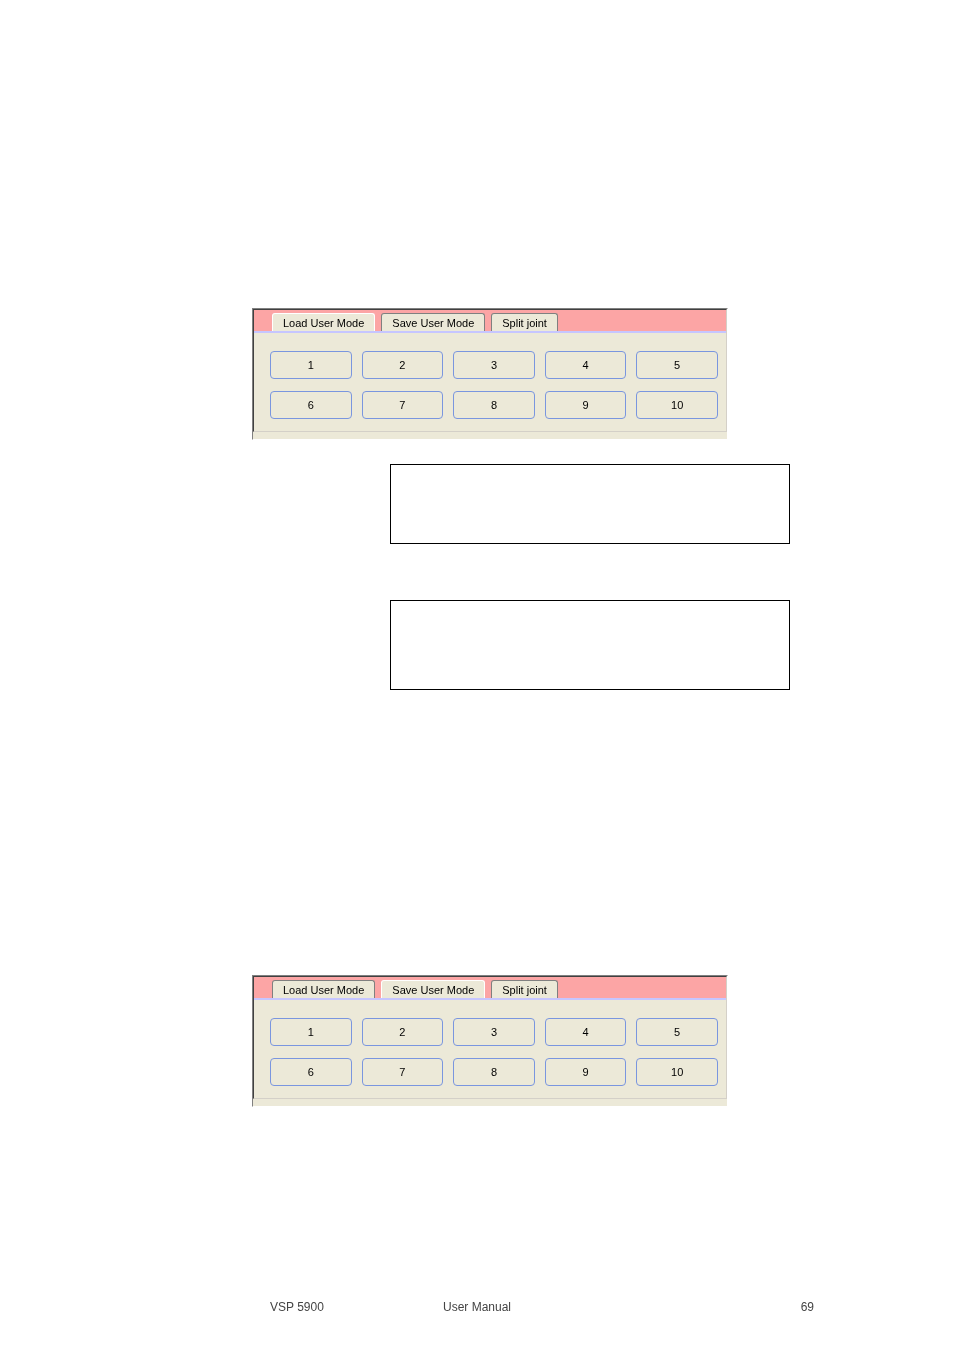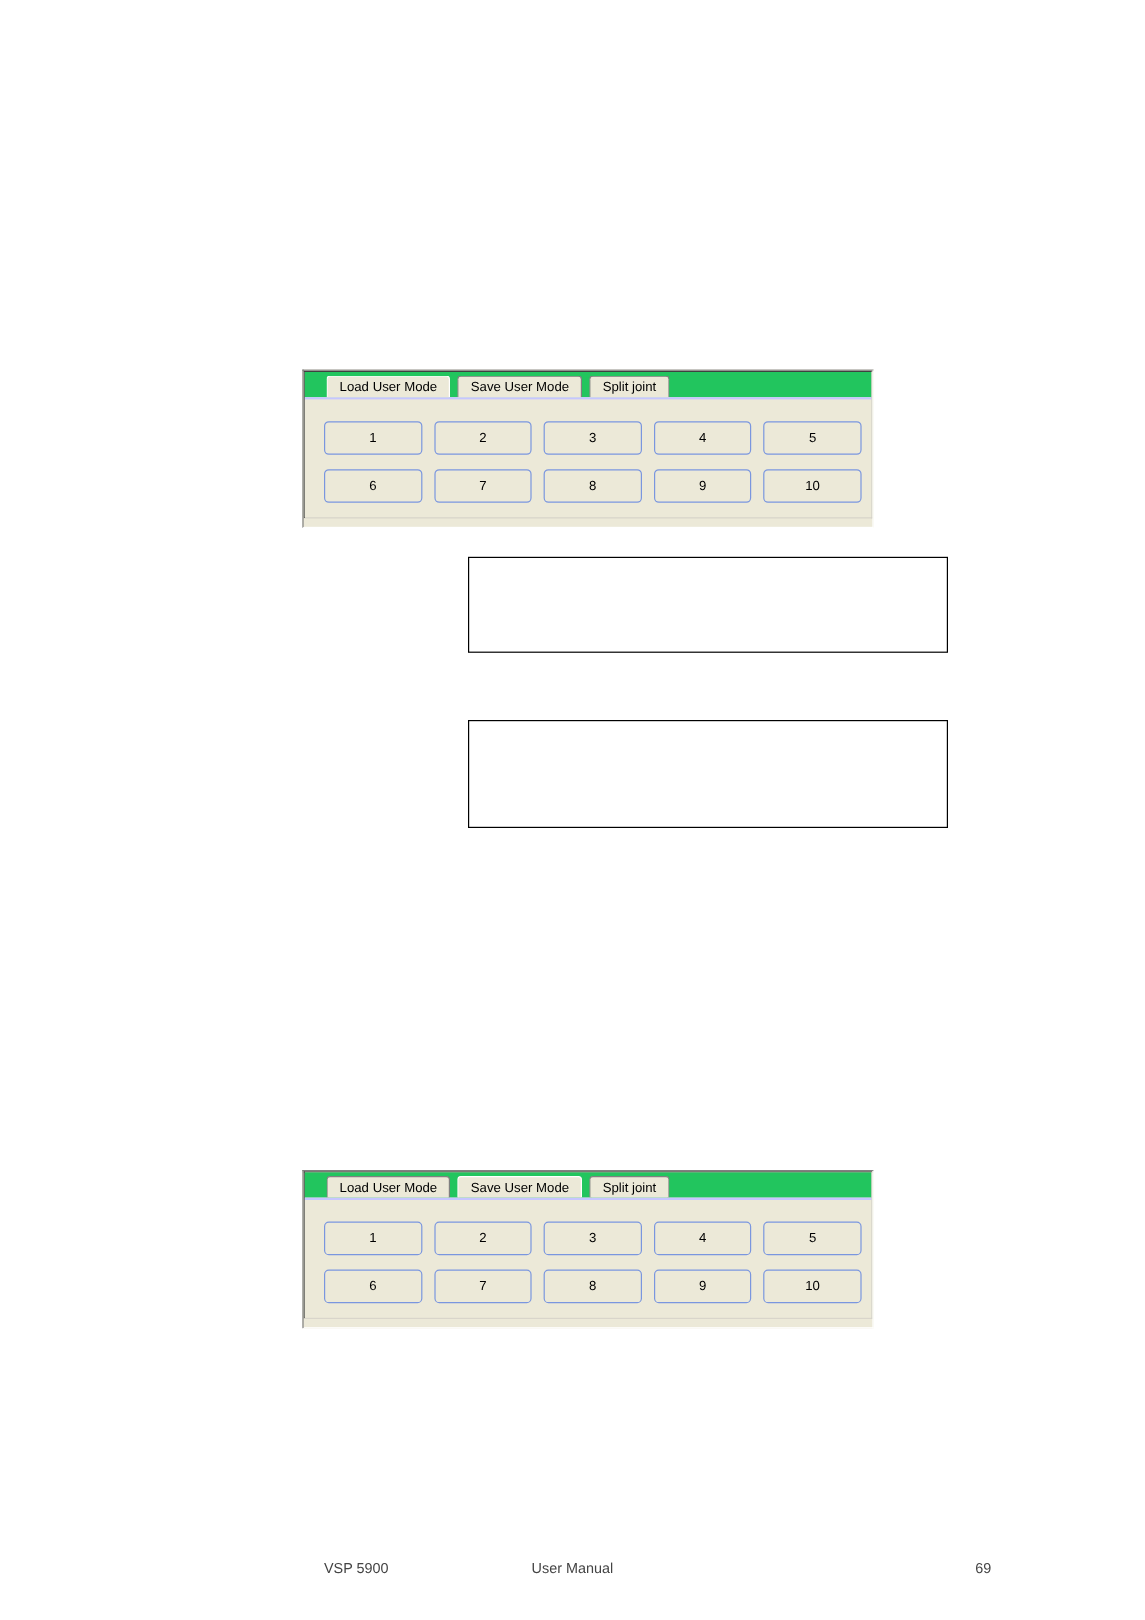--- a/index.html
+++ b/index.html
@@ -24,21 +24,21 @@
     overflow: hidden;
   }
   .panel-inner {
     border-top: 1px solid #404040;
     border-left: 1px solid #404040;
     border-right: 1px solid #d4d0c8;
     border-bottom: 1px solid #d4d0c8;
     box-sizing: border-box;
   }
   .tabbar {
-    background: #22c55e;
+    background: #fca5a5;
     padding: 3px 0 0 18px;
     display: flex;
     gap: 6px;
   }
   .tab {
     font-family: Tahoma, Arial, sans-serif;
     font-size: 11px;
     padding: 3px 10px 2px 10px;
     border-top-left-radius: 3px;
     border-top-right-radius: 3px;
@@ -110,21 +110,21 @@
     left: 270px;
   }
   .footer .center {
     position: absolute;
     left: 0;
     width: 954px;
     text-align: center;
   }
   .footer .right {
     position: absolute;
-    right: 128px;
+    right: 140px;
   }
 </style>
 </head>
 <body>
 
 <div class="panel" style="top:308px;height:132px;">
   <div class="panel-inner">
     <div class="tabbar">
       <div class="tab active">Load User Mode</div>
       <div class="tab inactive">Save User Mode</div>

